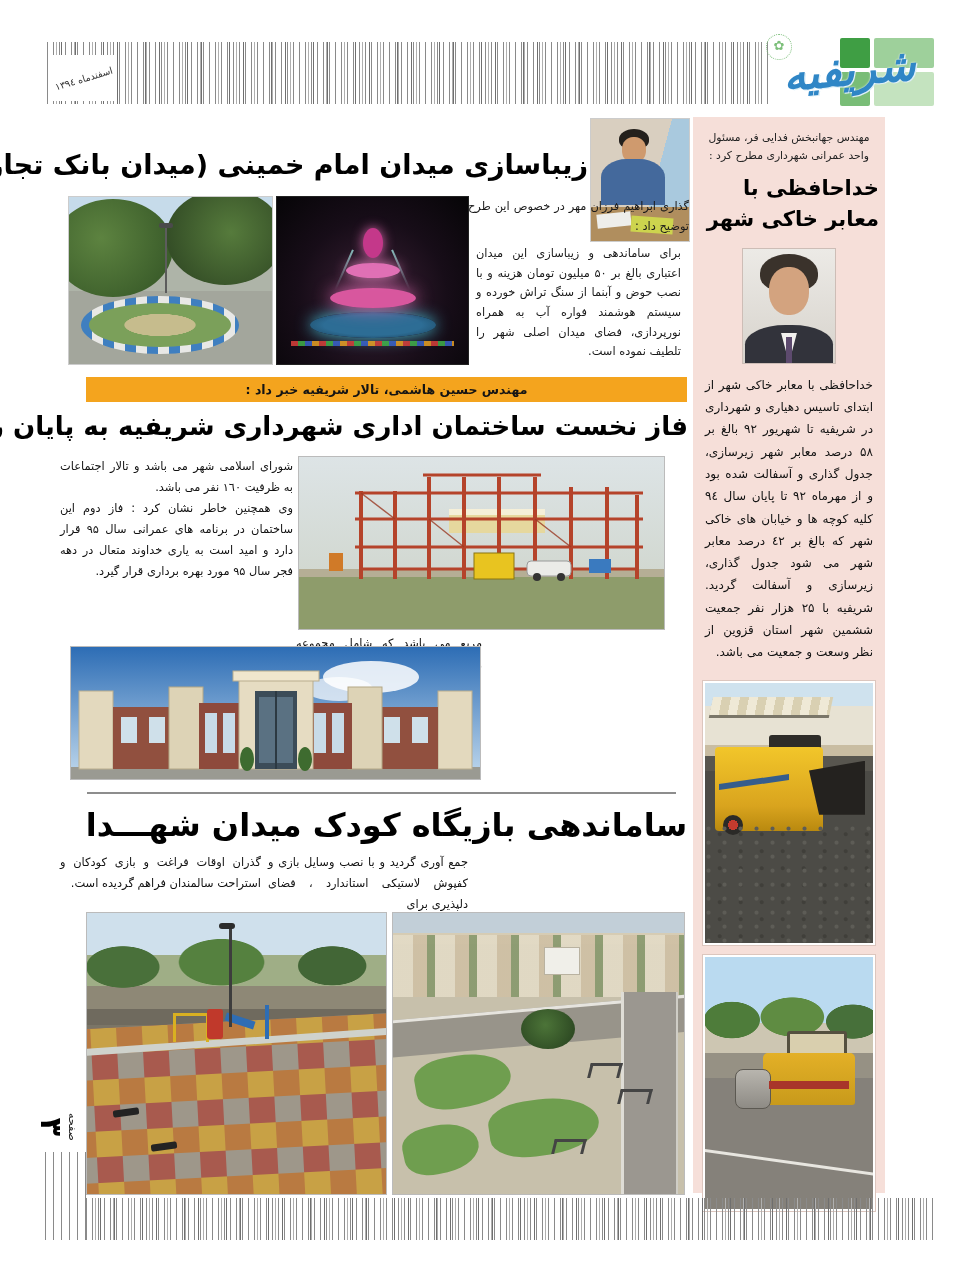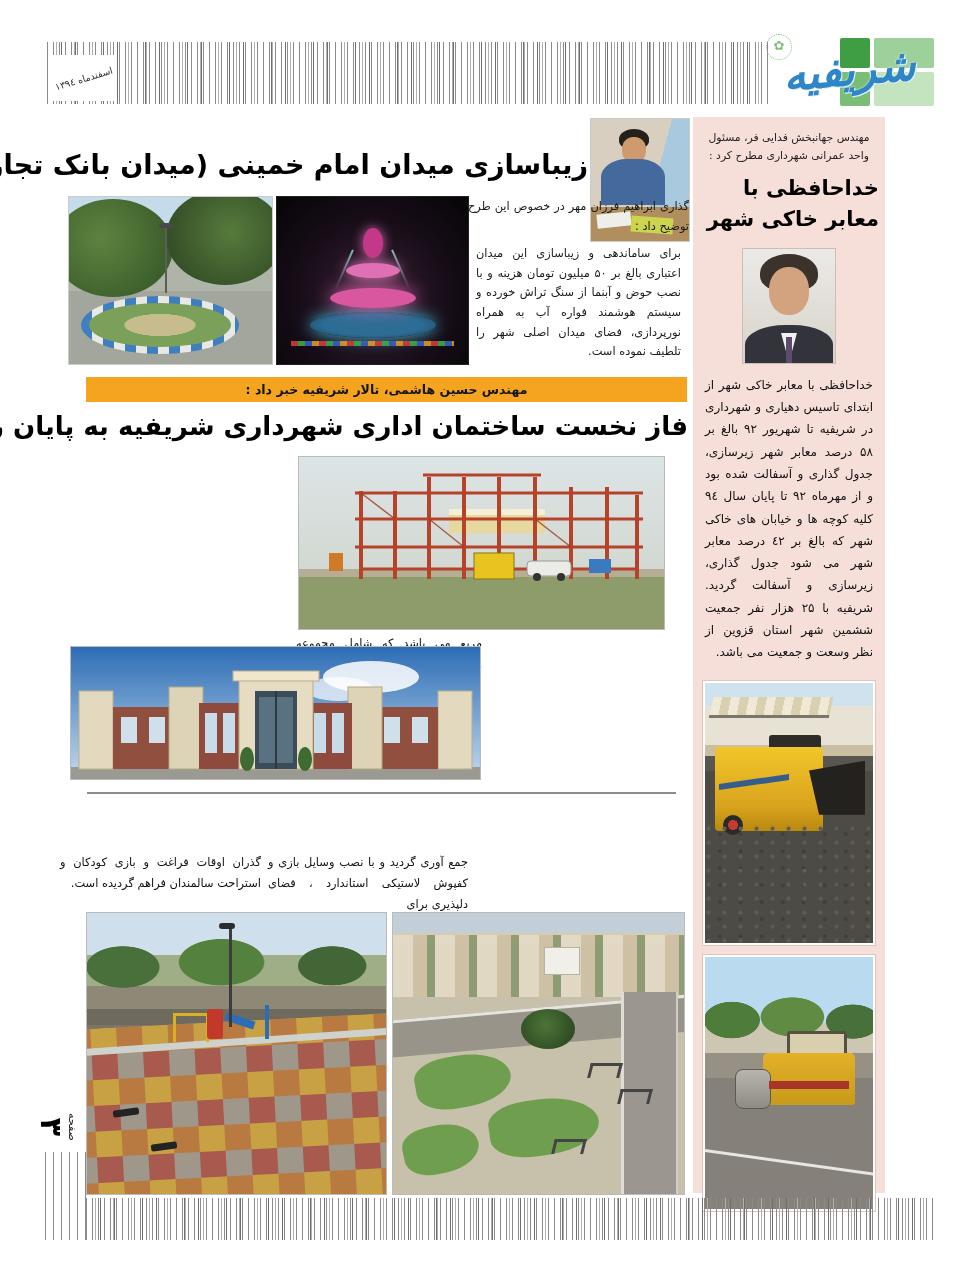--- a/index.html
+++ b/index.html
@@ -269,20 +269,22 @@
   </div>
 
   <div id="a1-text" class="abs">
     <p id="a1-intro">گذاری ابراهیم فرزان مهر در خصوص این طرح توضیح داد :</p>
     <p id="a1-body">برای ساماندهی و زیباسازی این میدان اعتباری بالغ بر ۵۰ میلیون تومان هزینه و با نصب حوض و آبنما از سنگ تراش خورده و سیستم هوشمند فواره آب به همراه نورپردازی، فضای میدان اصلی شهر را تلطیف نموده است.</p>
   </div>
 
   <div id="yellow-bar" class="abs">مهندس حسین هاشمی، تالار شریفیه خبر داد :</div>
   <div id="a2-headline" class="abs">فاز نخست ساختمان اداری شهرداری شریفیه به پایان رسید</div>
 
+  <div id="a2-col-left" class="abs bodycol pre">شورای اسلامی شهر می باشد و تالار اجتماعات به ظرفیت ۱٦۰ نفر می باشد.
+وی همچنین خاطر نشان کرد : فاز دوم این ساختمان در برنامه های عمرانی سال ۹۵ قرار دارد و امید است به یاری خداوند متعال در دهه فجر سال ۹۵ مورد بهره برداری قرار گیرد.</div>
 
   <div id="a2-steel" class="abs">
     <svg width="365" height="172" viewBox="0 0 365 172">
       <defs>
         <linearGradient id="sk" x1="0" y1="0" x2="0" y2="1">
           <stop offset="0" stop-color="#dde4e6"></stop>
             <stop offset="1" stop-color="#ccd2c6"></stop>
         </linearGradient>
       </defs>
       <rect width="365" height="172" fill="url(#sk)"></rect>
@@ -362,20 +364,21 @@
       <rect x="184" y="44" width="42" height="78" fill="#3c4c58"></rect>
       <rect x="188" y="50" width="34" height="66" fill="#5a7182"></rect>
       <line x1="205" y1="44" x2="205" y2="122" stroke="#2c3942" stroke-width="2"></line>
       <ellipse cx="176" cy="112" rx="7" ry="12" fill="#3e6b2f"></ellipse>
       <ellipse cx="234" cy="112" rx="7" ry="12" fill="#3e6b2f"></ellipse>
     </svg>
   </div>
 
   <div id="a2-sep" class="abs"></div>
 
+  <div id="a3-headline" class="abs">ساماندهی بازیگاه کودک میدان شهـــدا</div>
   <div id="a3-col-l" class="abs bodycol">گذران اوقات فراغت و بازی کودکان و استراحت سالمندان فراهم گردیده است.</div>
   <div id="a3-col-m" class="abs bodycol">جمع آوری گردید و با نصب وسایل بازی و کفپوش لاستیکی استاندارد ، فضای دلپذیری برای</div>
 
   <div id="a3-playground" class="abs">
     <div class="pg-trees"></div>
     <div class="pg-tiles"></div>
     <div class="pg-curb"></div>
     <div class="pg-bars"></div>
     <div class="pg-slide"></div>
     <div class="pg-slide2"></div>

